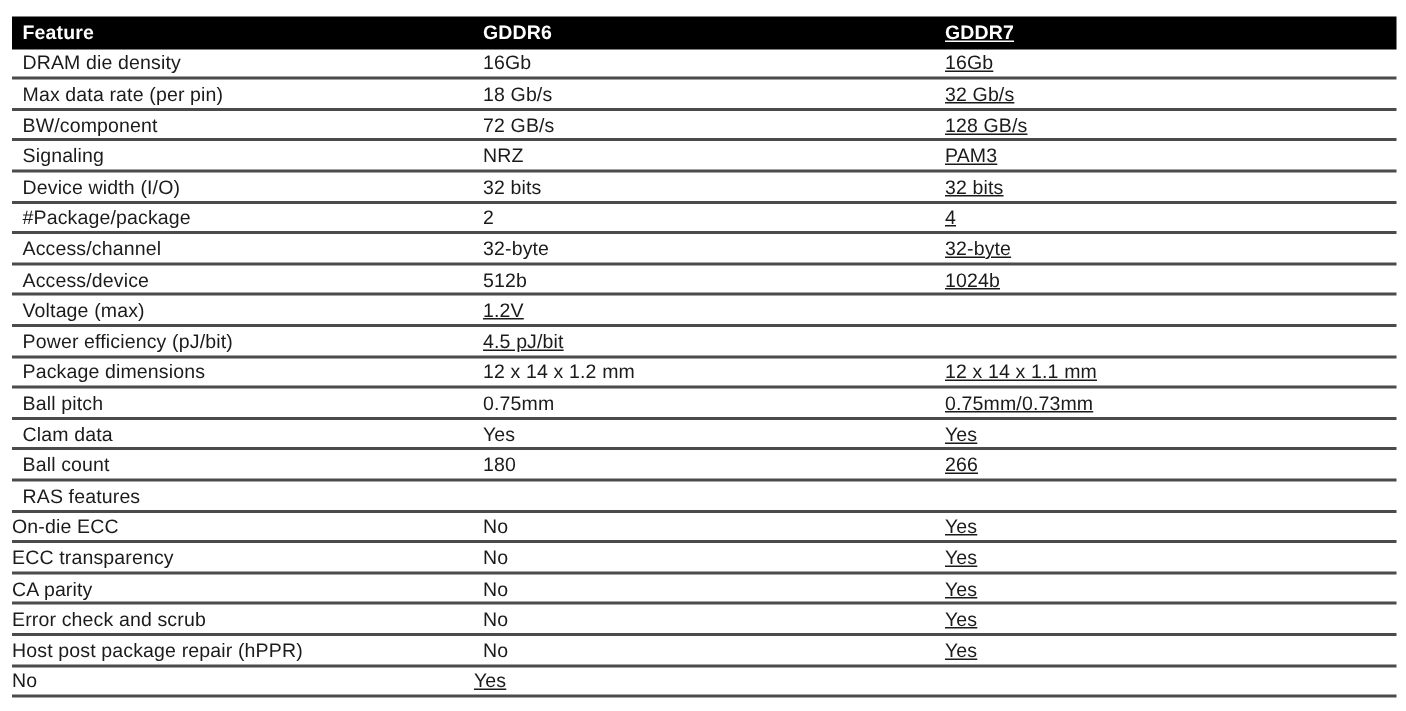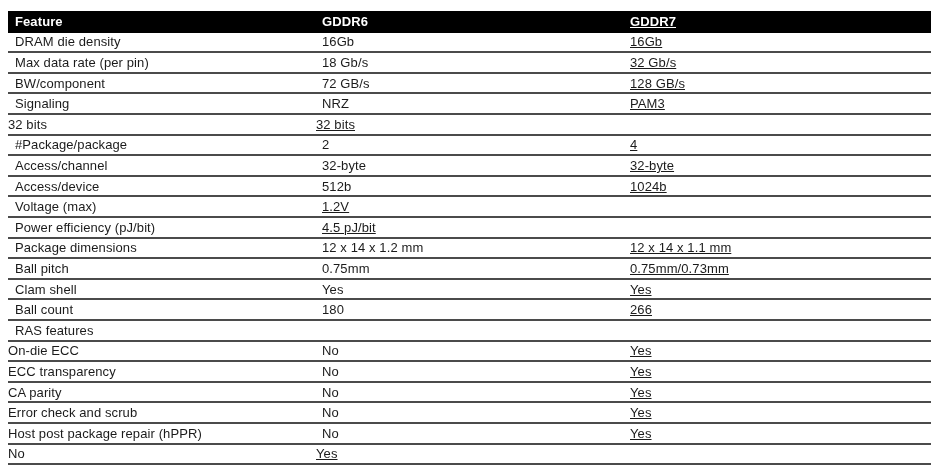--- a/index.html
+++ b/index.html
@@ -90,20 +90,21 @@
     <div class="cell c3">128 GB/s</div>
   </div>
 
   <div class="row">
     <div class="cell c1">Signaling</div>
     <div class="cell c2">NRZ</div>
     <div class="cell c3">PAM3</div>
   </div>
 
   <div class="row">
+    <div class="cell c1">Device width (I/O)</div>
     <div class="cell c2">32 bits</div>
     <div class="cell c3">32 bits</div>
   </div>
 
   <div class="row">
     <div class="cell c1">#Package/package</div>
     <div class="cell c2">2</div>
     <div class="cell c3">4</div>
   </div>
 
@@ -135,21 +136,21 @@
     <div class="cell c3">12 x 14 x 1.1 mm</div>
   </div>
 
   <div class="row">
     <div class="cell c1">Ball pitch</div>
     <div class="cell c2">0.75mm</div>
     <div class="cell c3">0.75mm/0.73mm</div>
   </div>
 
   <div class="row">
-    <div class="cell c1">Clam shell</div>
+    <div class="cell c1">Clam data</div>
     <div class="cell c2">Yes</div>
     <div class="cell c3">Yes</div>
   </div>
 
   <div class="row">
     <div class="cell c1">Ball count</div>
     <div class="cell c2">180</div>
     <div class="cell c3">266</div>
   </div>
 

